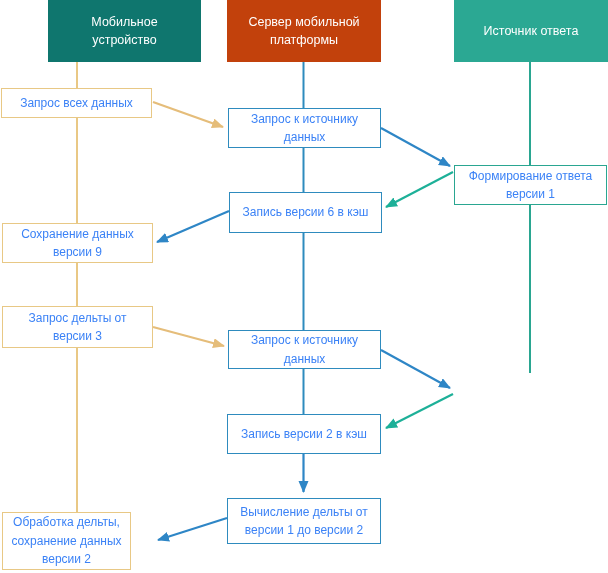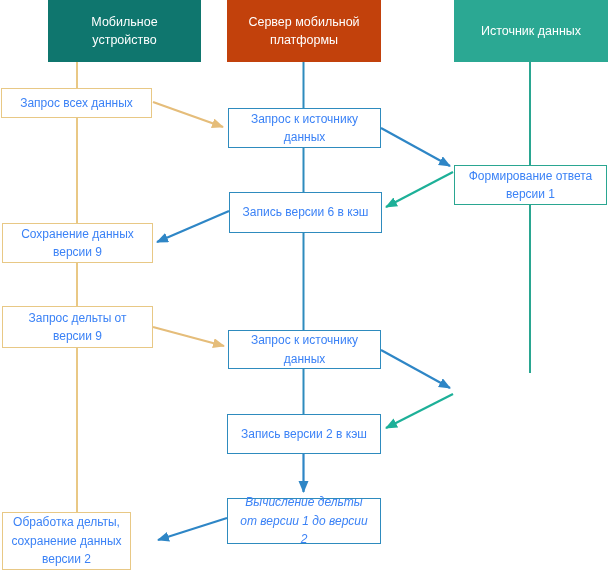--- a/index.html
+++ b/index.html
@@ -61,27 +61,27 @@
     <line x1="227" y1="518" x2="158" y2="540" stroke="#2E86C6" stroke-width="2.2" marker-end="url(#ah-blue)"></line>
   </svg>
 
   <div class="hdr hdr-mobile">
     <span>Мобильное устройство</span>
   </div>
   <div class="hdr hdr-server">
     <span>Сервер мобильной платформы</span>
   </div>
   <div class="hdr hdr-source">
-    <span>Источник данных</span>
+    <span>Источник ответа</span>
   </div>
 
   <div class="node b-tan" style="left:1px;   top:88px;  width:151px; height:30px;">Запрос всех данных</div>
   <div class="node b-blue" style="left:228px; top:108px; width:153px; height:40px;">Запрос к источнику данных</div>
   <div class="node b-teal" style="left:454px; top:149px; width:153px; height:40px;">Формирование ответа версии 1</div>
   <div class="node b-blue" style="left:229px; top:192px; width:153px; height:41px;">Запись версии 6 в кэш</div>
   <div class="node b-tan" style="left:2px;   top:223px; width:151px; height:40px;">Сохранение данных версии 9</div>
-  <div class="node b-tan" style="left:2px;   top:306px; width:151px; height:42px;">Запрос дельты от версии 9</div>
+  <div class="node b-tan" style="left:2px;   top:306px; width:151px; height:42px;">Запрос дельты от версии 3</div>
   <div class="node b-blue" style="left:228px; top:330px; width:153px; height:39px;">Запрос к источнику данных</div>
   <div class="node b-blue" style="left:227px; top:414px; width:154px; height:40px;">Запись версии 2 в кэш</div>
-  <div class="node b-blue" style="left:227px; top:498px; width:154px; height:46px;font-style:italic;">Вычисление дельты от версии 1 до версии 2</div>
+  <div class="node b-blue" style="left:227px; top:498px; width:154px; height:46px;">Вычисление дельты от версии 1 до версии 2</div>
   <div class="node b-tan" style="left:2px;   top:512px; width:129px; height:58px;">Обработка дельты, сохранение данных версии 2</div>
 
 </div>
 
 </body></html>

